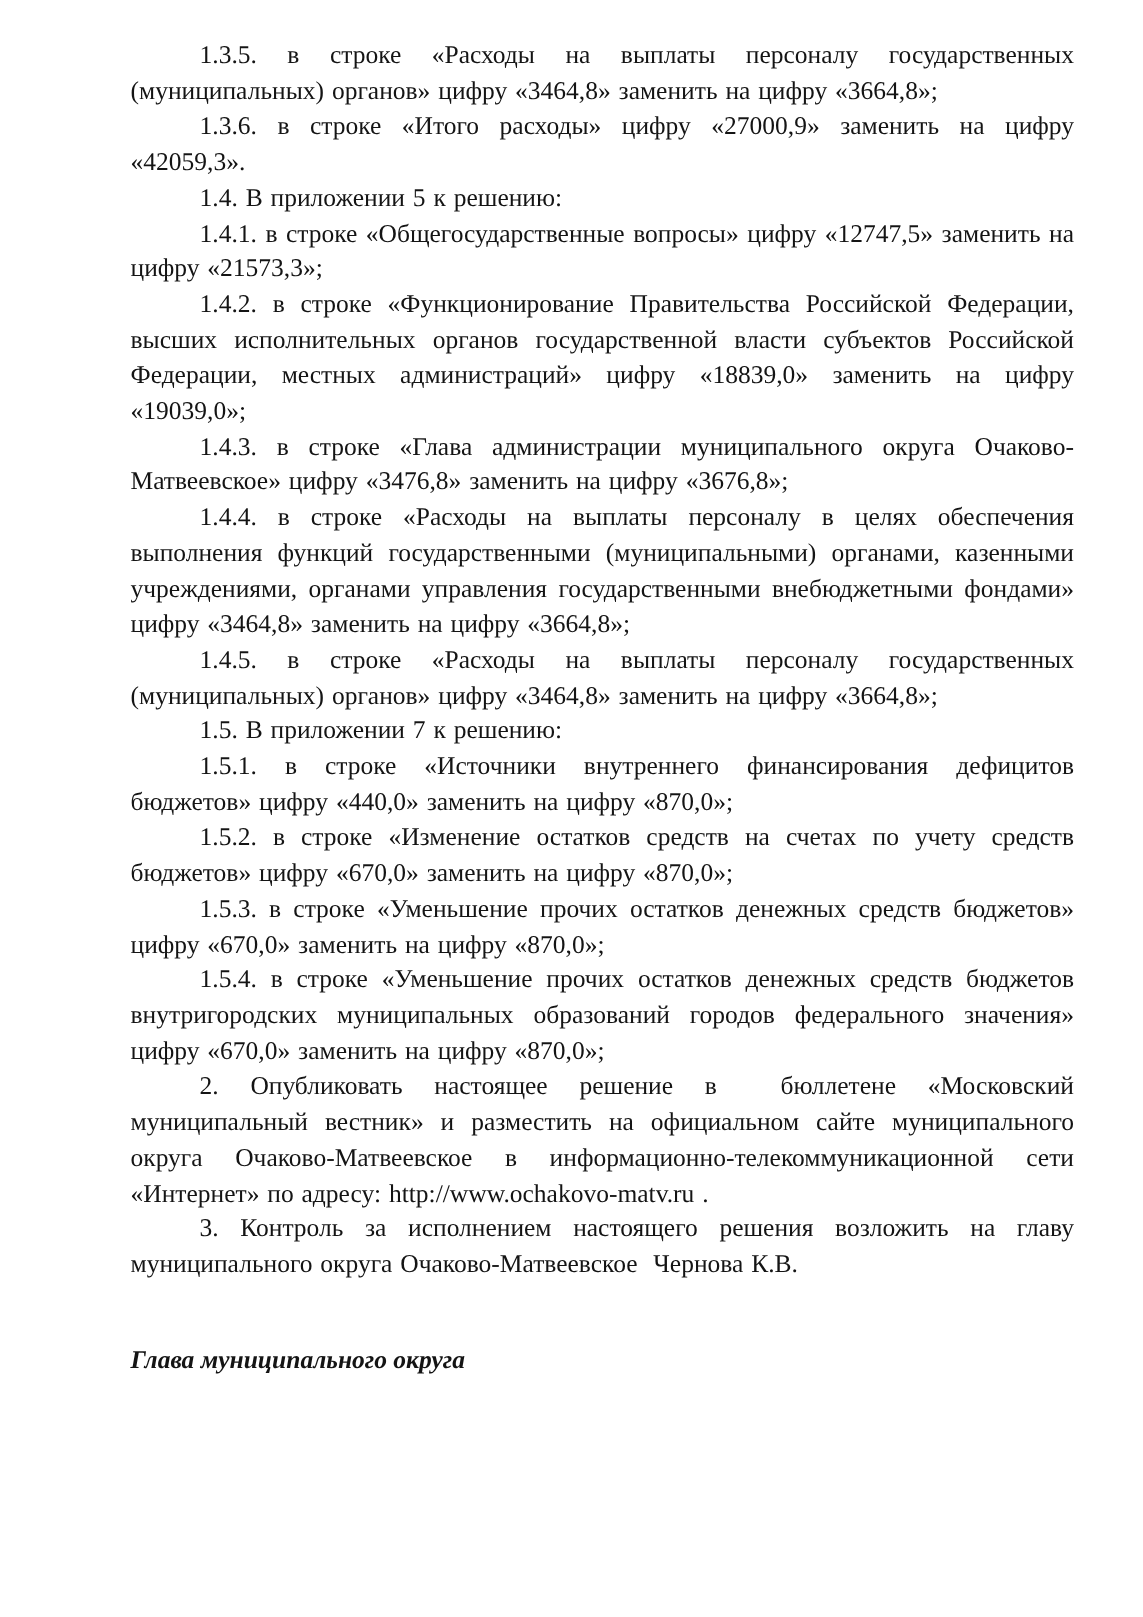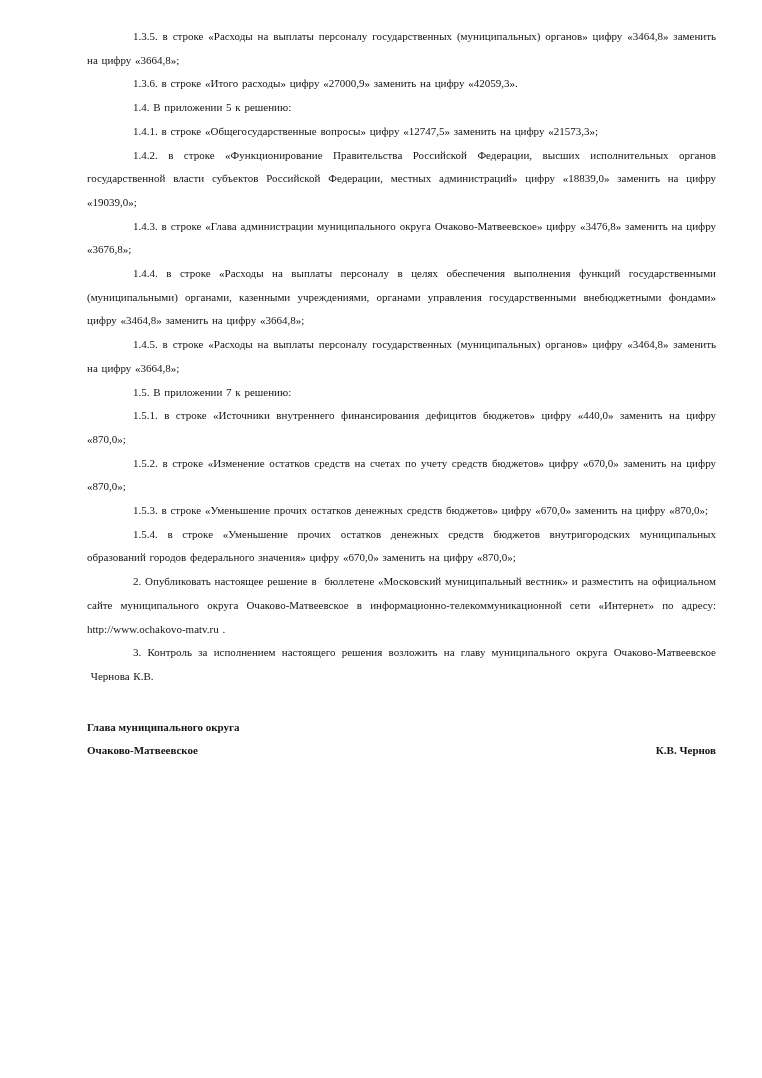--- a/index.html
+++ b/index.html
@@ -9,34 +9,35 @@
   }
   .doc-page {
     position: relative;
     width: 762px;
     height: 1078px;
     background: #ffffff;
     overflow: hidden;
     box-sizing: border-box;
     padding: 25px 46px 0 87px;
     font-family: "Liberation Serif", "DejaVu Serif", serif;
-    font-size: 11px;
+    font-size: 17px;
     line-height: 23.7px;
     color: #141414;
   }
   .doc-body p.para {
     margin: 0;
     text-align: justify;
     text-indent: 46px;
     word-spacing: 1px;
   }
   .bold { font-weight: bold; }
   .signature {
-    margin-top: 27px;
+    margin-top: 40px;
     font-weight: bold;
+    font-style: italic;
   }
   .signature .sig-row2 {
     display: flex;
     justify-content: space-between;
     align-items: baseline;
   }
 </style>
 </head>
 <body>
 
@@ -57,20 +58,16 @@
     <p class="para">1.5.3. в строке «Уменьшение прочих остатков денежных средств бюджетов» цифру «670,0» заменить на цифру «870,0»;</p>
     <p class="para">1.5.4. в строке «Уменьшение прочих остатков денежных средств бюджетов внутригородских муниципальных образований городов федерального значения» цифру «670,0» заменить на цифру «870,0»;</p>
 
 
     <p class="para"><span>2. Опубликовать настоящее решение в &nbsp;бюллетене «Московский муниципальный вестник» и разместить на официальном сайте муниципального округа Очаково-Матвеевское в информационно-телекоммуникационной сети «Интернет» по адресу: </span><span>http://www.ochakovo-matv.ru</span><span> .</span></p>
 
     <p class="para">3. Контроль за исполнением настоящего решения возложить на главу муниципального округа Очаково-Матвеевское &nbsp;Чернова К.В.</p>
 
     <div class="signature">
       <div>Глава муниципального округа</div>
-      <div class="sig-row2">
-        <span>Очаково-Матвеевское</span>
-        <span>К.В. Чернов</span>
-      </div>
     </div>
 
   </div>
 </div>
 
 </body></html>

